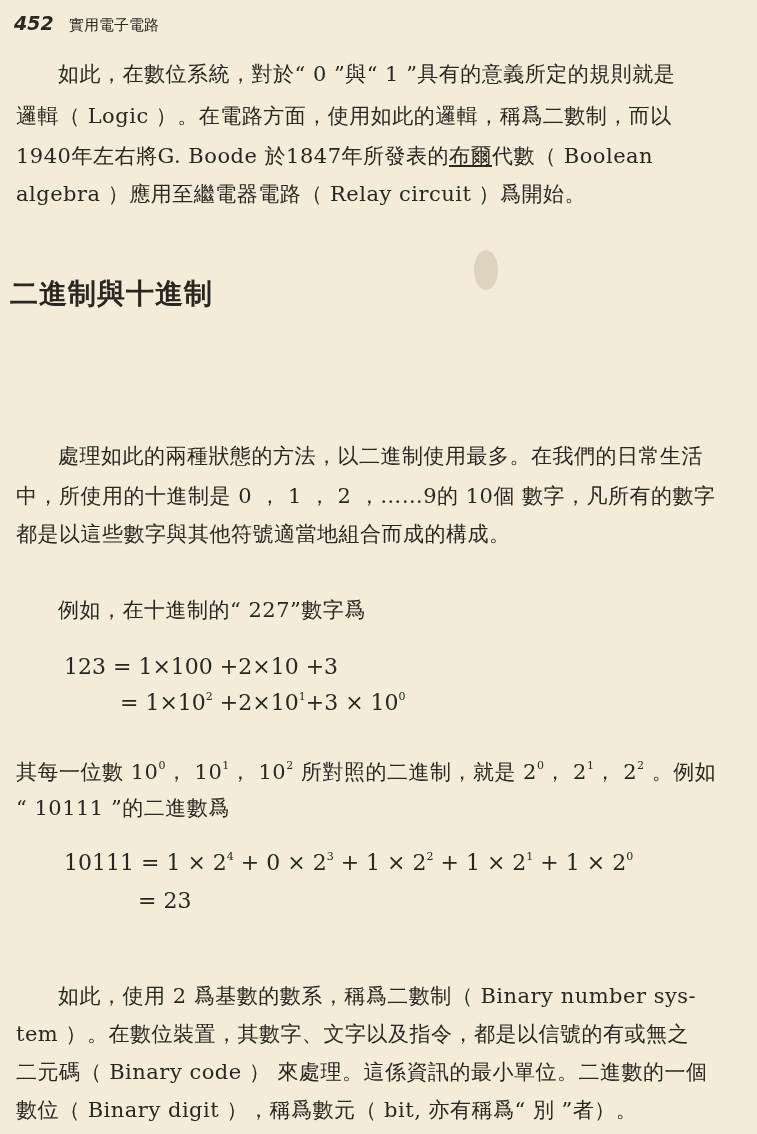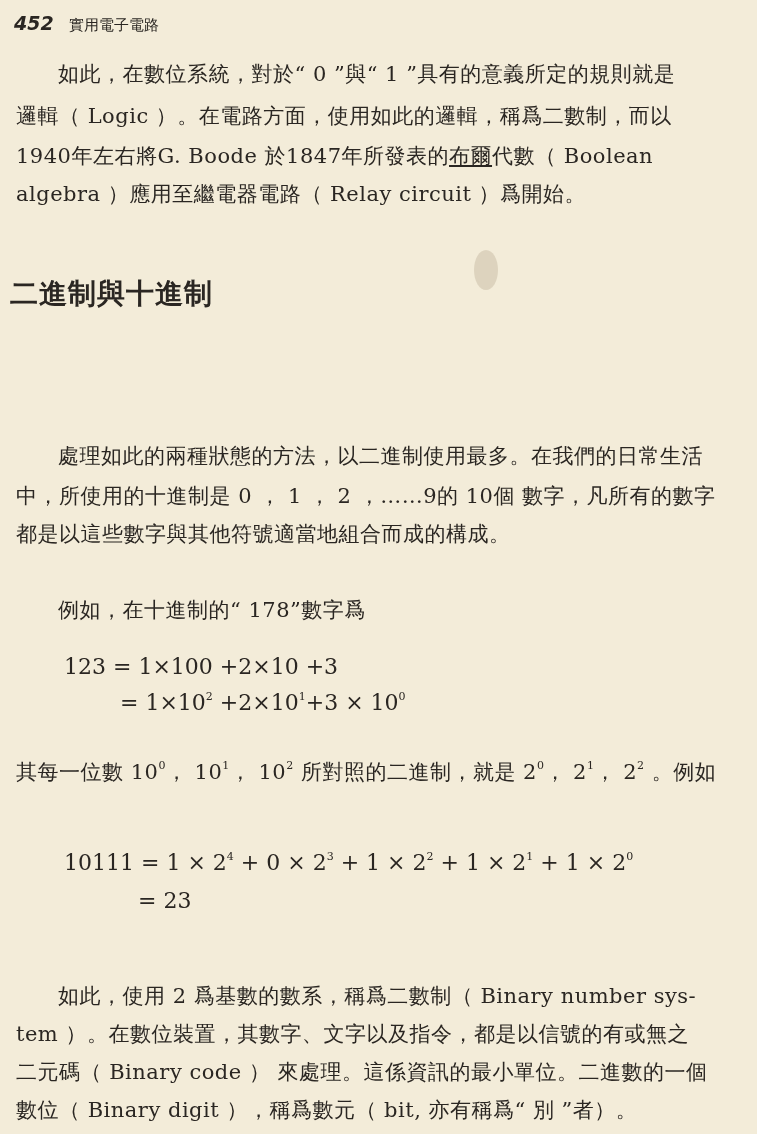--- a/index.html
+++ b/index.html
@@ -41,25 +41,26 @@
   <div class="line" style="top:142px"><span>1940年左右將G.  Boode  於1847年所發表的</span><span class="ul">布爾</span><span>代數（ Boolean</span></div>
   <div class="line" style="top:180px">algebra ）應用至繼電器電路（ Relay  circuit ）爲開始。</div>
 
   <div class="heading">二進制與十進制</div>
 
 
   <div class="line indent" style="top:442px">處理如此的兩種狀態的方法，以二進制使用最多。在我們的日常生活</div>
   <div class="line" style="top:482px">中，所使用的十進制是 0 ， 1 ， 2 ，……9的 10個 數字，凡所有的數字</div>
   <div class="line" style="top:520px">都是以這些數字與其他符號適當地組合而成的構成。</div>
 
-  <div class="line indent" style="top:596px">例如，在十進制的“ 178”數字爲</div>
+  <div class="line indent" style="top:596px">例如，在十進制的“ 227”數字爲</div>
   <div class="eq" style="left:64px; top:654px">123  =  1×100 +2×10 +3</div>
   <div class="eq" style="left:120px; top:690px"><span>=  1×10</span><sup>2</sup><span> +2×10</span><sup>1</sup><span>+3 × 10</span><sup>0</sup></div>
 
   <div class="line" style="top:758px"><span>其每一位數 10</span><sup>0</sup><span>， 10</span><sup>1</sup><span>， 10</span><sup>2</sup><span> 所對照的二進制，就是 2</span><sup>0</sup><span>， 2</span><sup>1</sup><span>， 2</span><sup>2</sup><span> 。例如</span></div>
+  <div class="line" style="top:794px">“ 10111  ”的二進數爲</div>
 
   <div class="eq" style="left:64px; top:850px"><span>10111 = 1 × 2</span><sup>4</sup><span> + 0 × 2</span><sup>3</sup><span> + 1 × 2</span><sup>2</sup><span> + 1 × 2</span><sup>1</sup><span> + 1 × 2</span><sup>0</sup></div>
   <div class="eq" style="left:138px; top:888px">= 23</div>
 
   <div class="line indent" style="top:982px">如此，使用 2 爲基數的數系，稱爲二數制（ Binary  number  sys-</div>
   <div class="line" style="top:1020px">tem   ）。在數位裝置，其數字、文字以及指令，都是以信號的有或無之</div>
   <div class="line" style="top:1058px">二元碼（ Binary  code ） 來處理。這係資訊的最小單位。二進數的一個</div>
   <div class="line" style="top:1096px">數位（ Binary  digit  ），稱爲數元（ bit,  亦有稱爲“ 別 ”者）。</div>
 </div>
 

